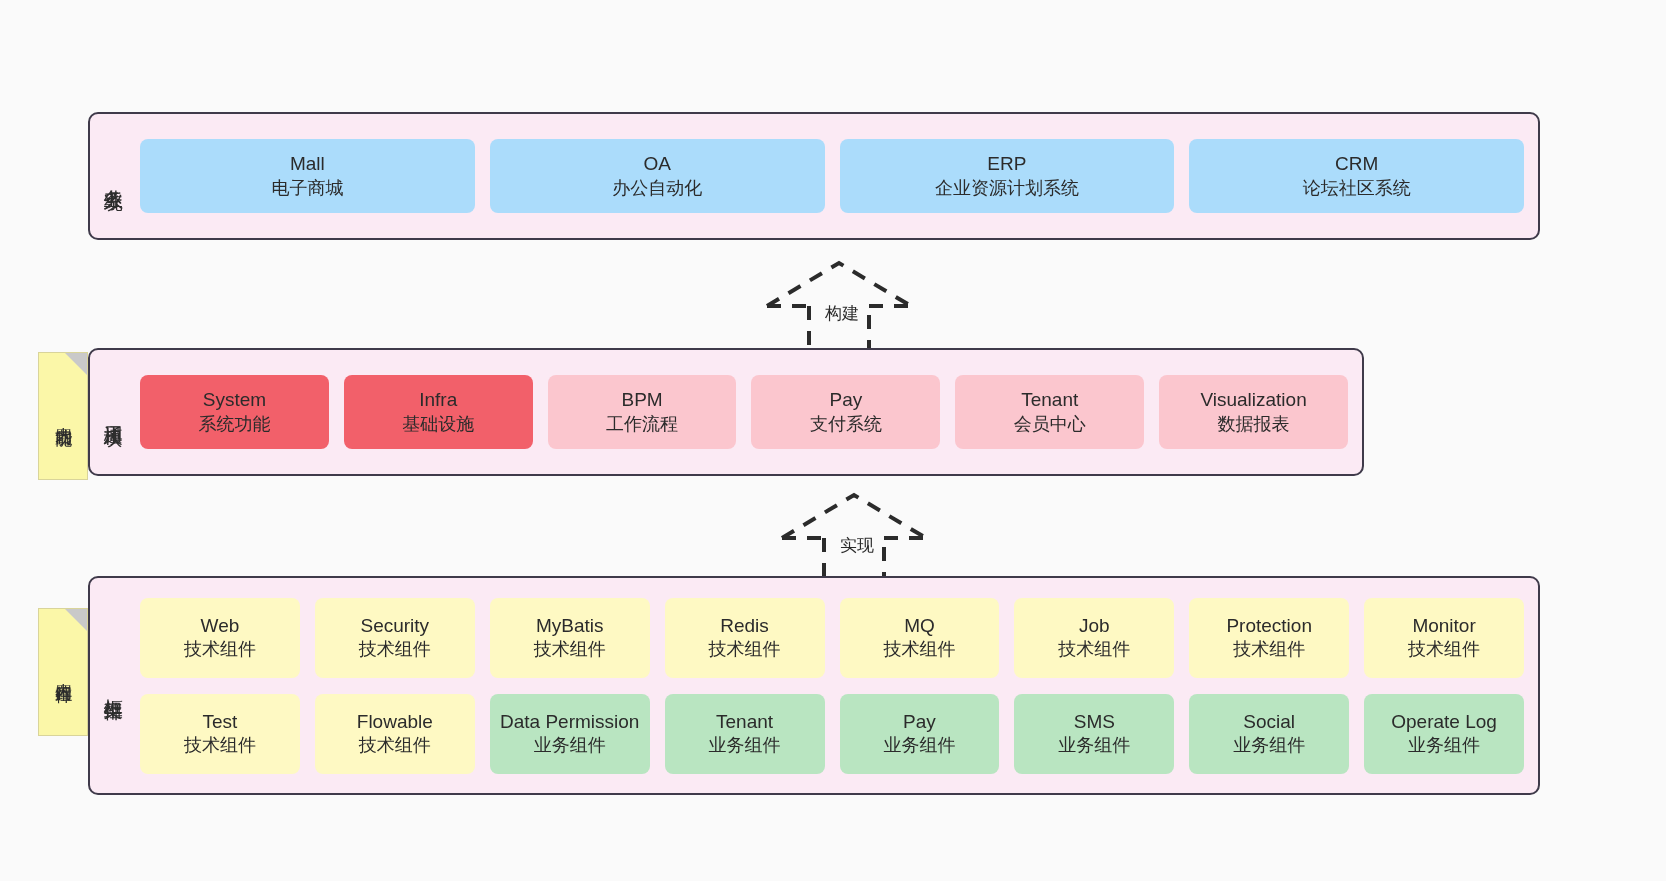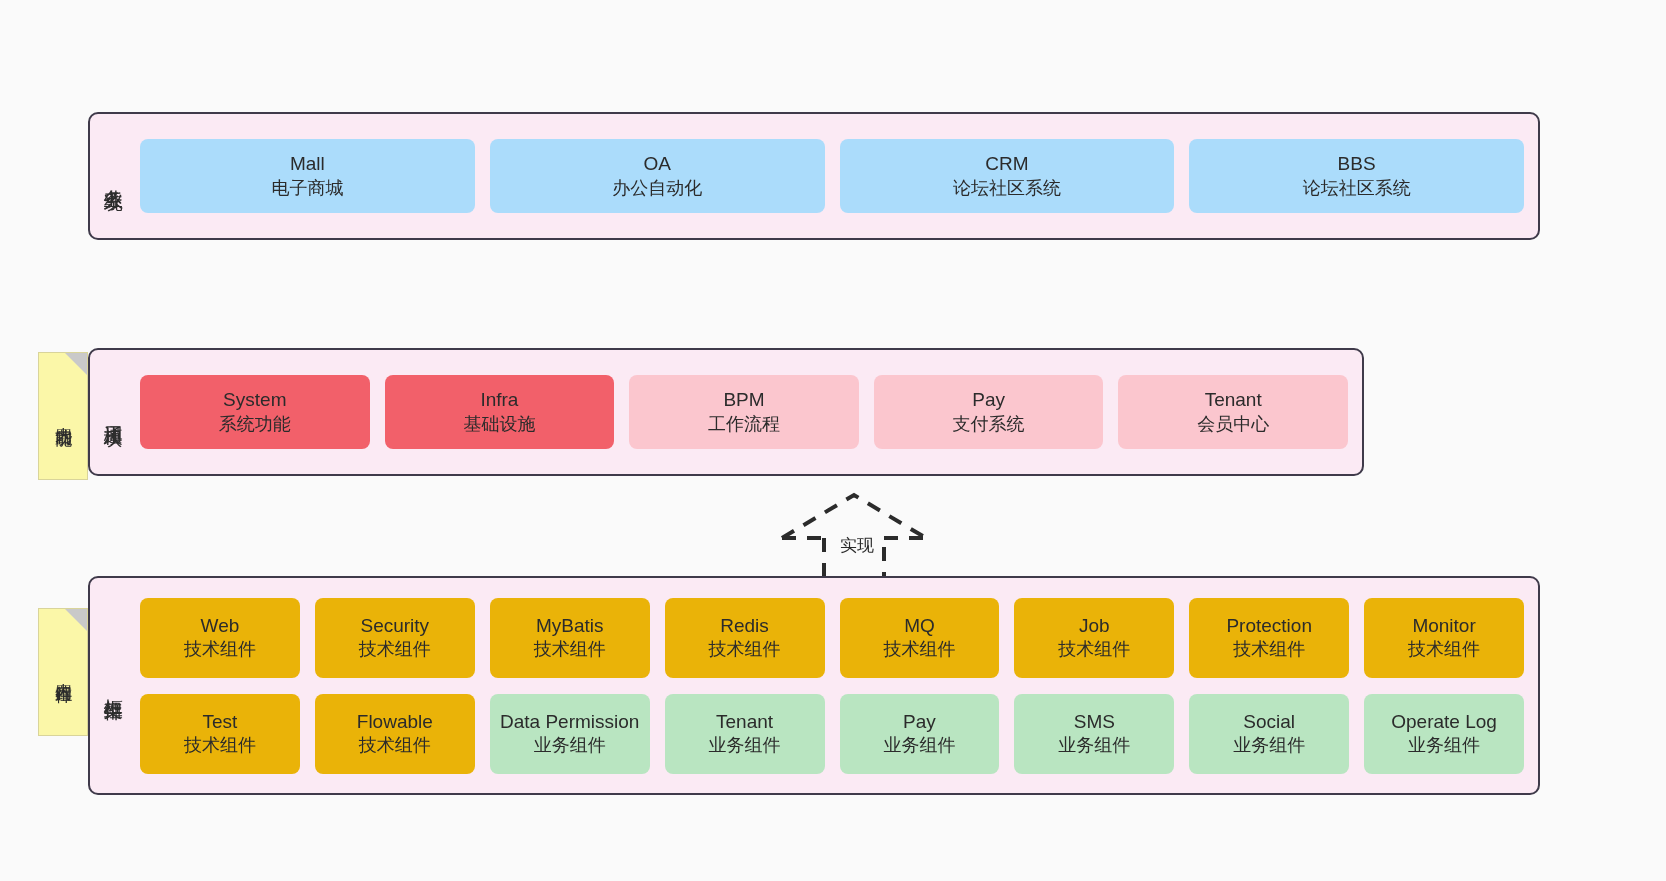--- a/index.html
+++ b/index.html
@@ -71,21 +71,21 @@
     line-height: 1.28;
     padding: 6px 6px;
     user-select: none;
   }
   .card .t1 { font-size: 19px; color: #2b2b2b; }
   .card .t2 { font-size: 18px; color: #2b2b2b; }
 
   .c-blue        { background: #abdcfb; }
   .c-red         { background: #f2606a; }
   .c-pink        { background: #fbc6ce; }
-  .c-green       { background: #eab308; }
+  .c-green       { background: #fef9c3; }
   .c-lightgreen  { background: #b9e5c1; }
 
   
   #layer-business { left: 88px;  top: 112px; width: 1452px; height: 128px; }
   #layer-business .card { height: 74px; }
 
   #layer-common   { left: 88px;  top: 348px; width: 1276px; height: 128px; }
   #layer-common .card { height: 74px; }
 
   #layer-framework{ left: 88px;  top: 576px; width: 1452px; height: 219px; }
@@ -152,36 +152,45 @@
         <div class="card c-blue">
           <span class="t1">Mall</span>
           <span class="t2">电子商城</span>
         </div>
 
         <div class="card c-blue">
           <span class="t1">OA</span>
           <span class="t2">办公自动化</span>
         </div>
 
+        <div class="card c-blue">
+          <span class="t1">ERP</span>
+          <span class="t2">企业资源计划系统</span>
+        </div>
 
         <div class="card c-blue">
           <span class="t1">CRM</span>
           <span class="t2">论坛社区系统</span>
         </div>
 
 
-        <div class="card c-blue">
-          <span class="t1">BBS</span>
-          <span class="t2">论坛社区系统</span>
-        </div>
 
       </div>
     </div>
   </div>
 
+  <div class="arrow" id="arrow-build">
+    <svg width="170" height="95" viewBox="0 0 170 95" fill="none">
+      <path d="M10 48 L82 5 L154 48" stroke="#2b2b2b" stroke-width="4" stroke-dasharray="14 11" fill="none"></path>
+      <path d="M10 48 L52 48" stroke="#2b2b2b" stroke-width="4" stroke-dasharray="14 11" fill="none"></path>
+      <path d="M112 48 L154 48" stroke="#2b2b2b" stroke-width="4" stroke-dasharray="14 11" fill="none"></path>
+      <path d="M52 48 L52 92 L112 92 L112 48" stroke="#2b2b2b" stroke-width="4" stroke-dasharray="14 11" fill="none"></path>
+    </svg>
+    <div class="arrow-label">构建</div>
+  </div>
 
   <div class="note" id="note-common">
     <span>内置功能</span>
   </div>
 
   <div class="layer" id="layer-common">
     <div class="layer-title">通用模块</div>
     <div class="layer-body">
       <div class="row">
 
@@ -203,20 +212,24 @@
         <div class="card c-pink">
           <span class="t1">Pay</span>
           <span class="t2">支付系统</span>
         </div>
 
         <div class="card c-pink">
           <span class="t1">Tenant</span>
           <span class="t2">会员中心</span>
         </div>
 
+        <div class="card c-pink">
+          <span class="t1">Visualization</span>
+          <span class="t2">数据报表</span>
+        </div>
 
       </div>
     </div>
   </div>
 
   <div class="arrow" id="arrow-implement">
     <svg width="170" height="95" viewBox="0 0 170 95" fill="none">
       <path d="M10 48 L82 5 L154 48" stroke="#2b2b2b" stroke-width="4" stroke-dasharray="14 11" fill="none"></path>
       <path d="M10 48 L52 48" stroke="#2b2b2b" stroke-width="4" stroke-dasharray="14 11" fill="none"></path>
       <path d="M112 48 L154 48" stroke="#2b2b2b" stroke-width="4" stroke-dasharray="14 11" fill="none"></path>

